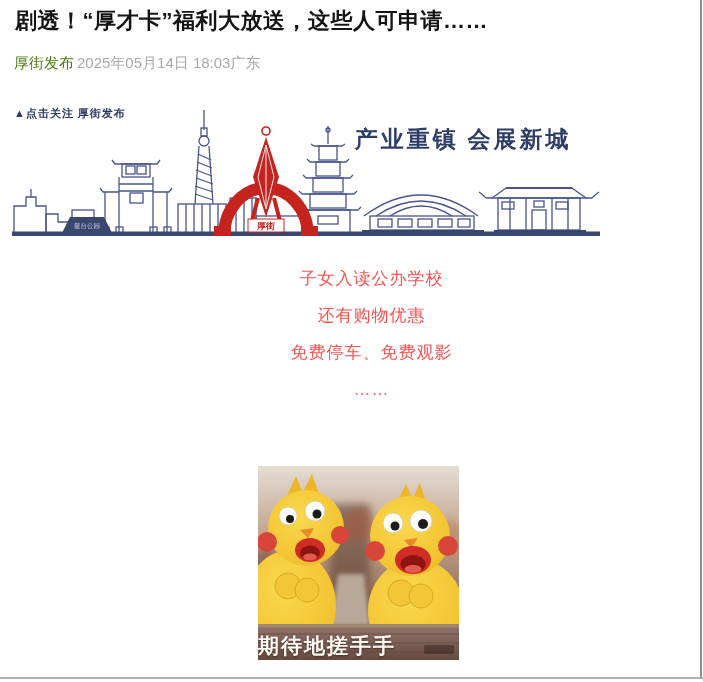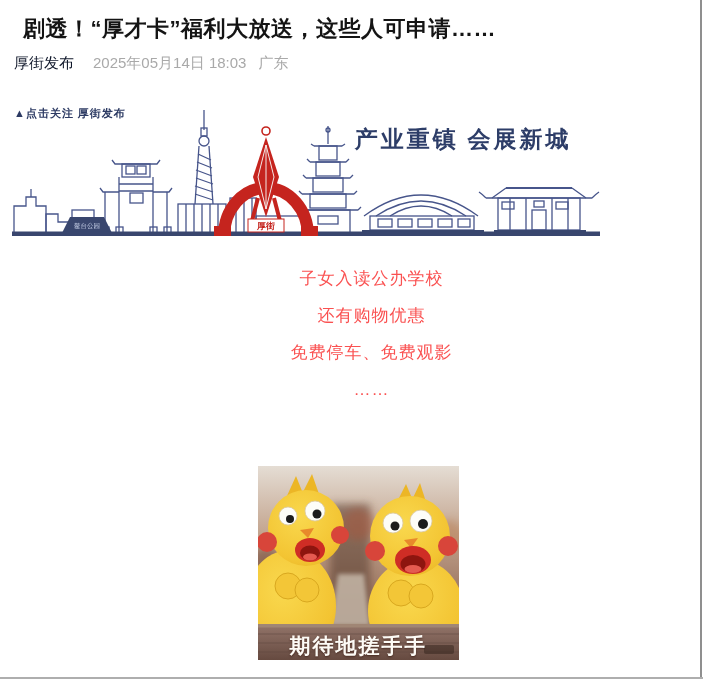--- a/index.html
+++ b/index.html
@@ -9,42 +9,42 @@
     background:#ffffff;
     font-family:"Liberation Sans",sans-serif;
     overflow:hidden;
   }
   .edge-right{position:absolute;top:0;right:1px;width:2px;height:679px;background:#8f8f8f;}
   .edge-bottom{position:absolute;left:0;top:677px;width:703px;height:2px;background:#aeaeae;}
 
   .title{
     position:absolute;left:14px;top:6px;width:660px;
     font-size:22px;font-weight:700;color:#141414;
-    letter-spacing:.5px;line-height:28px;margin:9px;
+    letter-spacing:.5px;line-height:28px;margin:1px;
   }
   .meta{
     position:absolute;left:14px;top:54px;
     font-size:15px;color:#a9a9a9;
   }
-  .meta .account{color:#0f172a;margin-right:19px;text-decoration:none;cursor:pointer;}
-  .meta .dt{margin-right:12px;}
+  .meta .account{color:#4d7c0f;margin-right:3px;text-decoration:none;cursor:pointer;}
+  .meta .dt{}
 
   .banner{position:absolute;left:8px;top:100px;width:592px;height:140px;}
   .banner svg{display:block;}
 
   .highlights{position:absolute;left:0;top:260px;width:703px;text-align:center;}
   .highlights p{
     margin:0;line-height:37px;font-size:17px;
     color:#fa5151;letter-spacing:1px;padding-left:40px;
   }
 
   .meme{position:absolute;left:258px;top:466px;width:201px;height:194px;}
   .meme svg{display:block;}
   .meme .caption{
-    position:absolute;left:0;right:0;top:166px;text-align:center;
+    position:absolute;left:0;right:0;top:166px;
     color:#fdfbf6;font-size:21px;font-weight:700;letter-spacing:2px;
     text-shadow:0 1px 2px rgba(60,30,20,.75);
   }
   .meme .watermark{
     position:absolute;right:5px;top:179px;width:30px;height:9px;
     background:rgba(45,28,22,.45);border-radius:2px;
   }
 </style>
 </head>
 <body>

